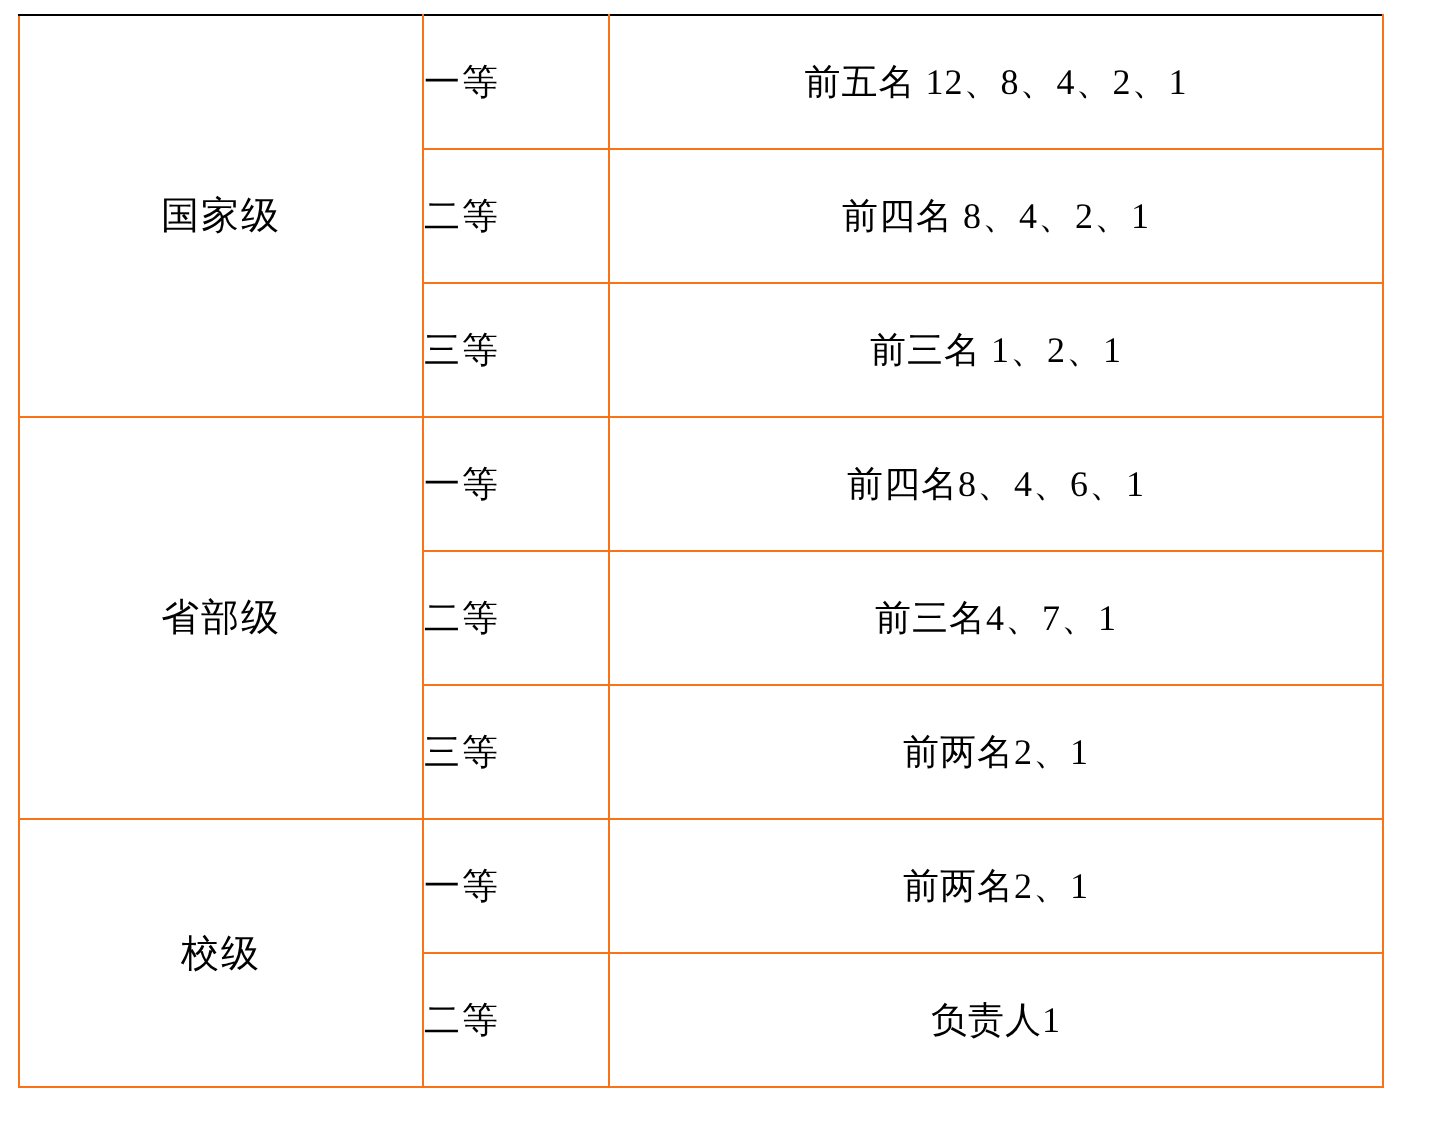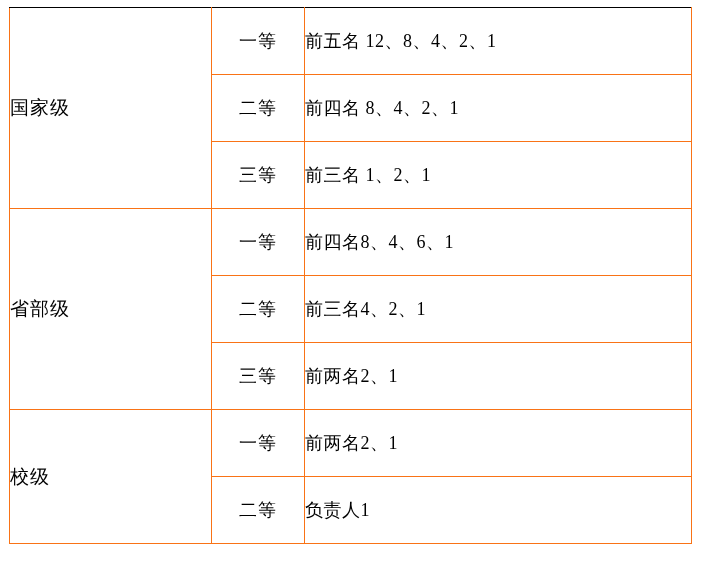--- a/index.html
+++ b/index.html
@@ -28,32 +28,33 @@
     table-layout: fixed;
   }
   table.award-table td {
     border: 1px solid #f97316;
     padding: 0;
     vertical-align: middle;
     background: #ffffff;
   }
   td.level-cell {
     width: 201px;
+    text-align: center;
     font-size: 19px;
     letter-spacing: 1px;
   }
   td.grade-cell {
     width: 92px;
-    text-align: center;
+    text-align: left;
     font-size: 18px;
     letter-spacing: 1px;
   }
   td.detail-cell {
     width: 386px;
-    text-align: left;
+    text-align: center;
     font-size: 18px;
     padding-left: 14px;
     letter-spacing: 0.5px;
   }
   tr.row-h {
     height: 67px;
   }
   
   tr.group-start > td {
     border-top: 1px solid #000000;
@@ -79,21 +80,21 @@
         <td class="detail-cell">前三名 1、2、1</td>
       </tr>
 
       <tr class="row-h group-start">
         <td class="level-cell" rowspan="3">省部级</td>
         <td class="grade-cell">一等</td>
         <td class="detail-cell">前四名8、4、6、1</td>
       </tr>
       <tr class="row-h">
         <td class="grade-cell">二等</td>
-        <td class="detail-cell">前三名4、2、1</td>
+        <td class="detail-cell">前三名4、7、1</td>
       </tr>
       <tr class="row-h">
         <td class="grade-cell">三等</td>
         <td class="detail-cell">前两名2、1</td>
       </tr>
 
       <tr class="row-h group-start">
         <td class="level-cell" rowspan="2">校级</td>
         <td class="grade-cell">一等</td>
         <td class="detail-cell">前两名2、1</td>

